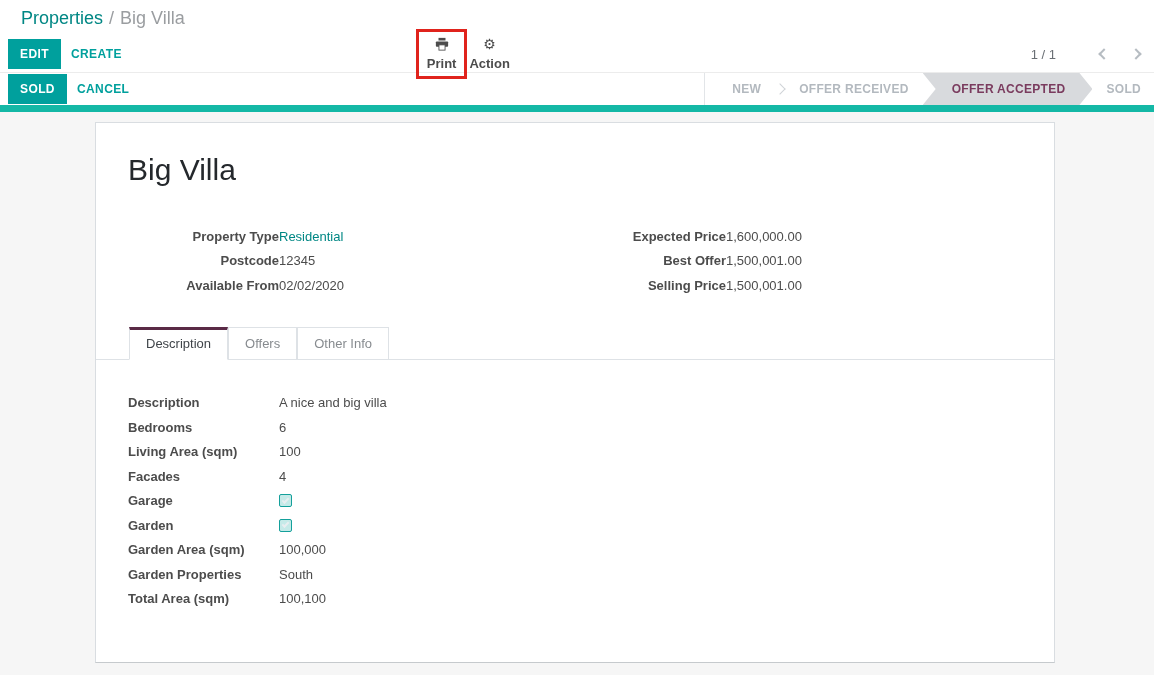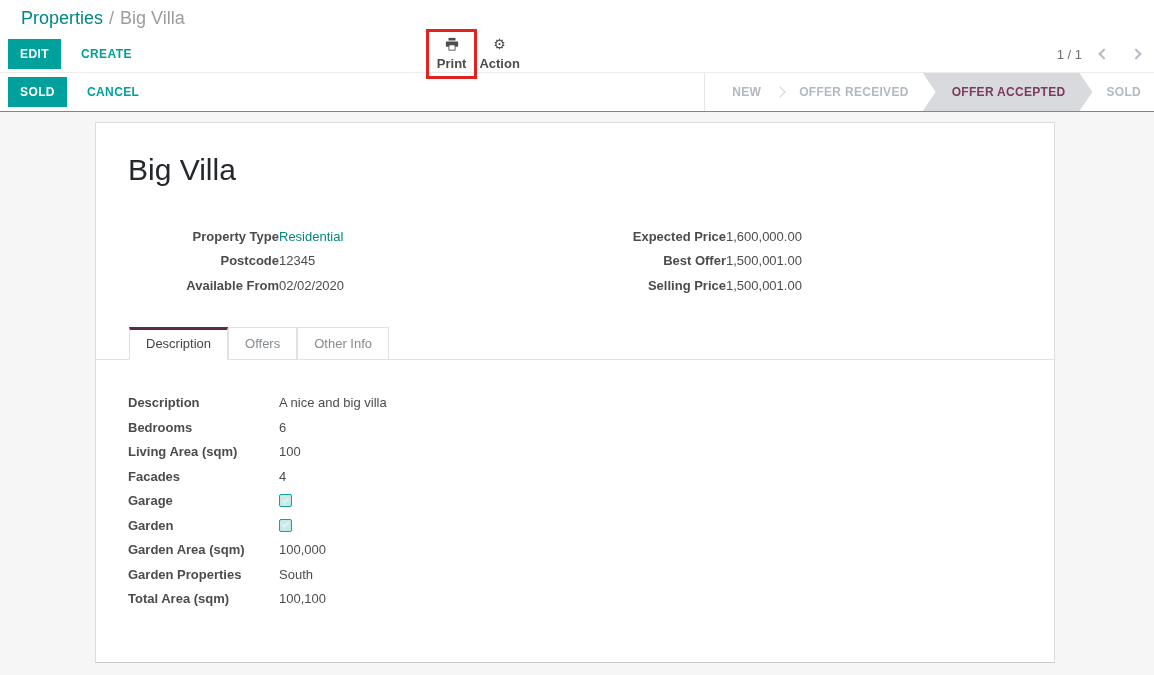--- a/index.html
+++ b/index.html
@@ -20,40 +20,40 @@
   
   .control-row { height: 36px; display: flex; align-items: center; padding: 0 14px 0 8px; }
   .btn-primary {
     background: #00a09d; color: #fff; border: none;
     font-family: inherit; font-weight: bold; font-size: 12px; letter-spacing: .4px;
     padding: 8px 12px; cursor: pointer;
   }
   .btn-link {
     background: none; border: none; color: #00a09d;
     font-family: inherit; font-weight: bold; font-size: 12px; letter-spacing: .4px;
-    margin-left: 14px; cursor: pointer;
+    margin-left: 4px; cursor: pointer;
   }
   .center-tools { display: flex; align-items: center; margin-left: 288px; }
   .print-highlight { border: 3px solid #e0231c; padding: 1px 6px; display: flex; align-items: center; }
   .tool-btn {
     display: flex; align-items: center; gap: 5px;
     background: none; border: none; color: #4c4c4c;
     font-family: inherit; font-weight: bold; font-size: 13px; cursor: pointer; padding: 4px 2px; flex-direction: column;
   }
   .gear-glyph { font-family: "DejaVu Sans", sans-serif; font-size: 14px; color: #4c4c4c; line-height: 1; }
   .pager { margin-left: auto; display: flex; align-items: center; color: #6a6f74; font-size: 13px; }
-  .pager-text { margin-right: 18px; }
+  .pager-text { margin-right: 44px; }
   .chev { width: 8px; height: 8px; border: solid #b6bcc2; border-width: 0 2px 2px 0; display: inline-block; cursor: pointer; }
   .chev.left  { transform: rotate(135deg); margin-right: 24px; }
   .chev.right { transform: rotate(-45deg); }
 
   
   .status-row {
     height: 40px; display: flex; align-items: center; padding-left: 8px;
-    border-top: 1px solid #ececec; border-bottom: 1px solid #14b8a6;
+    border-top: 1px solid #ececec; border-bottom: 7px solid #14b8a6;
   }
   .steps {
     margin-left: auto; height: 100%; display: flex; align-items: center;
     border-left: 1px solid #e2e5e8; padding-left: 14px; padding-right: 0;
   }
   .step {
     color: #b3b9bf; font-size: 12px; font-weight: bold; letter-spacing: .3px;
     padding: 0 13px; height: 100%; display: flex; align-items: center; cursor: pointer; white-space: nowrap;
   }
   .step.active {

